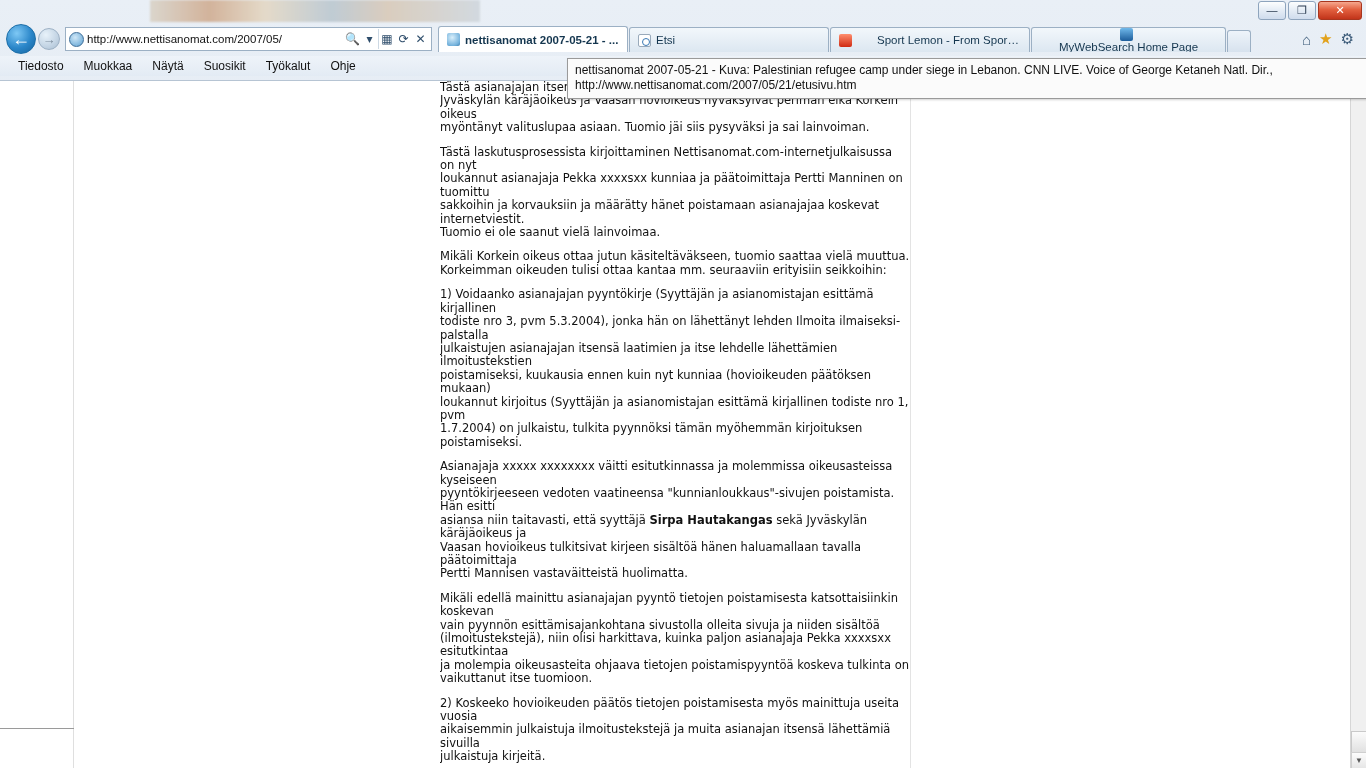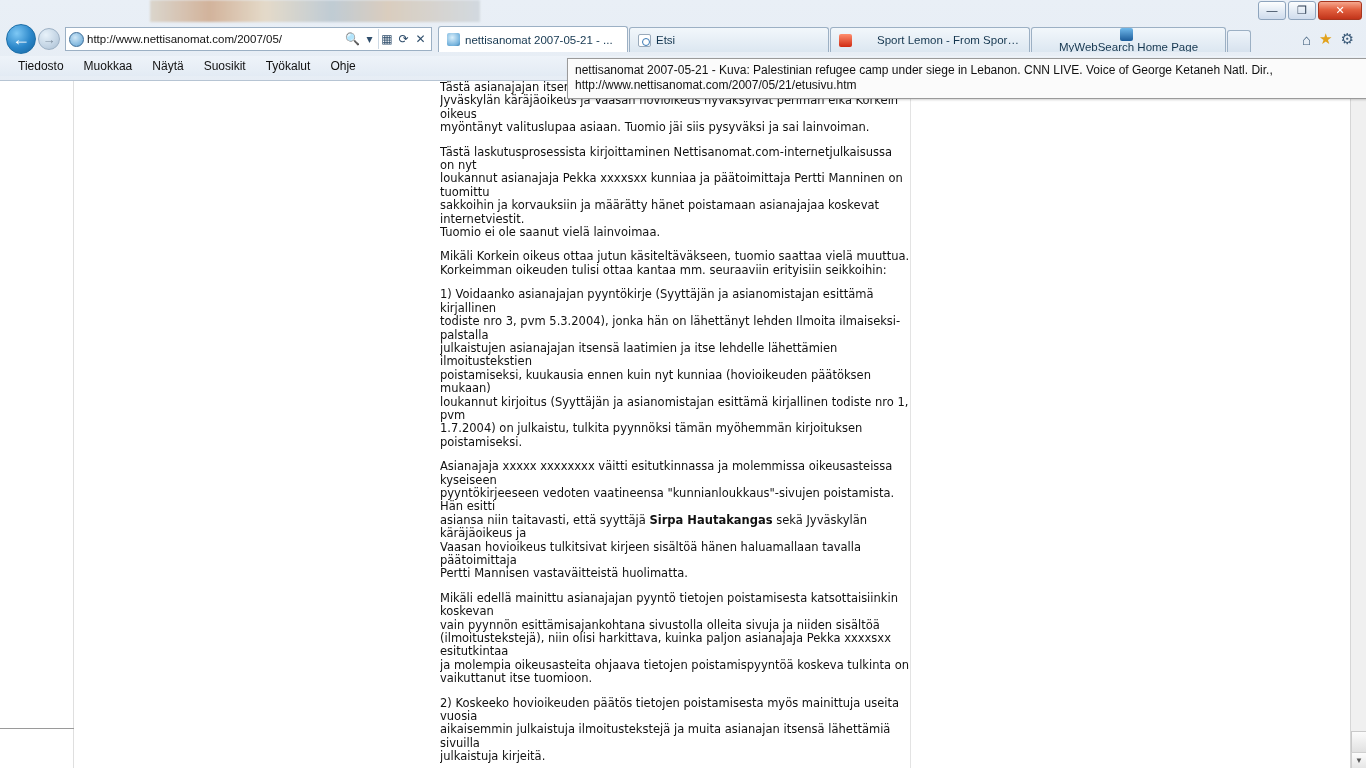--- a/index.html
+++ b/index.html
@@ -120,21 +120,21 @@
     border-radius: 3px 3px 0 0;
     background: linear-gradient(180deg,#f2f7fb 0%, #dce7f1 100%);
     margin-right: 1px;
     max-width: 200px;
     white-space: nowrap;
     overflow: hidden;
   }
   .tab.active {
     background: #ffffff;
     height: 26px;
-    font-weight: normal;
+    font-weight: bold;
   }
   .tab .favicon {
     width: 13px; height: 13px;
     margin-right: 5px;
     flex: 0 0 auto;
     border-radius: 2px;
   }
   .fav-globe { background: radial-gradient(circle at 40% 35%, #d9effb 0%, #74b2dc 70%, #3f7fae 100%); border-radius: 50%; }
   .fav-search { background: #ffffff; border: 1px solid #9ab; border-radius: 50%; position: relative; }
   .fav-search:after {

